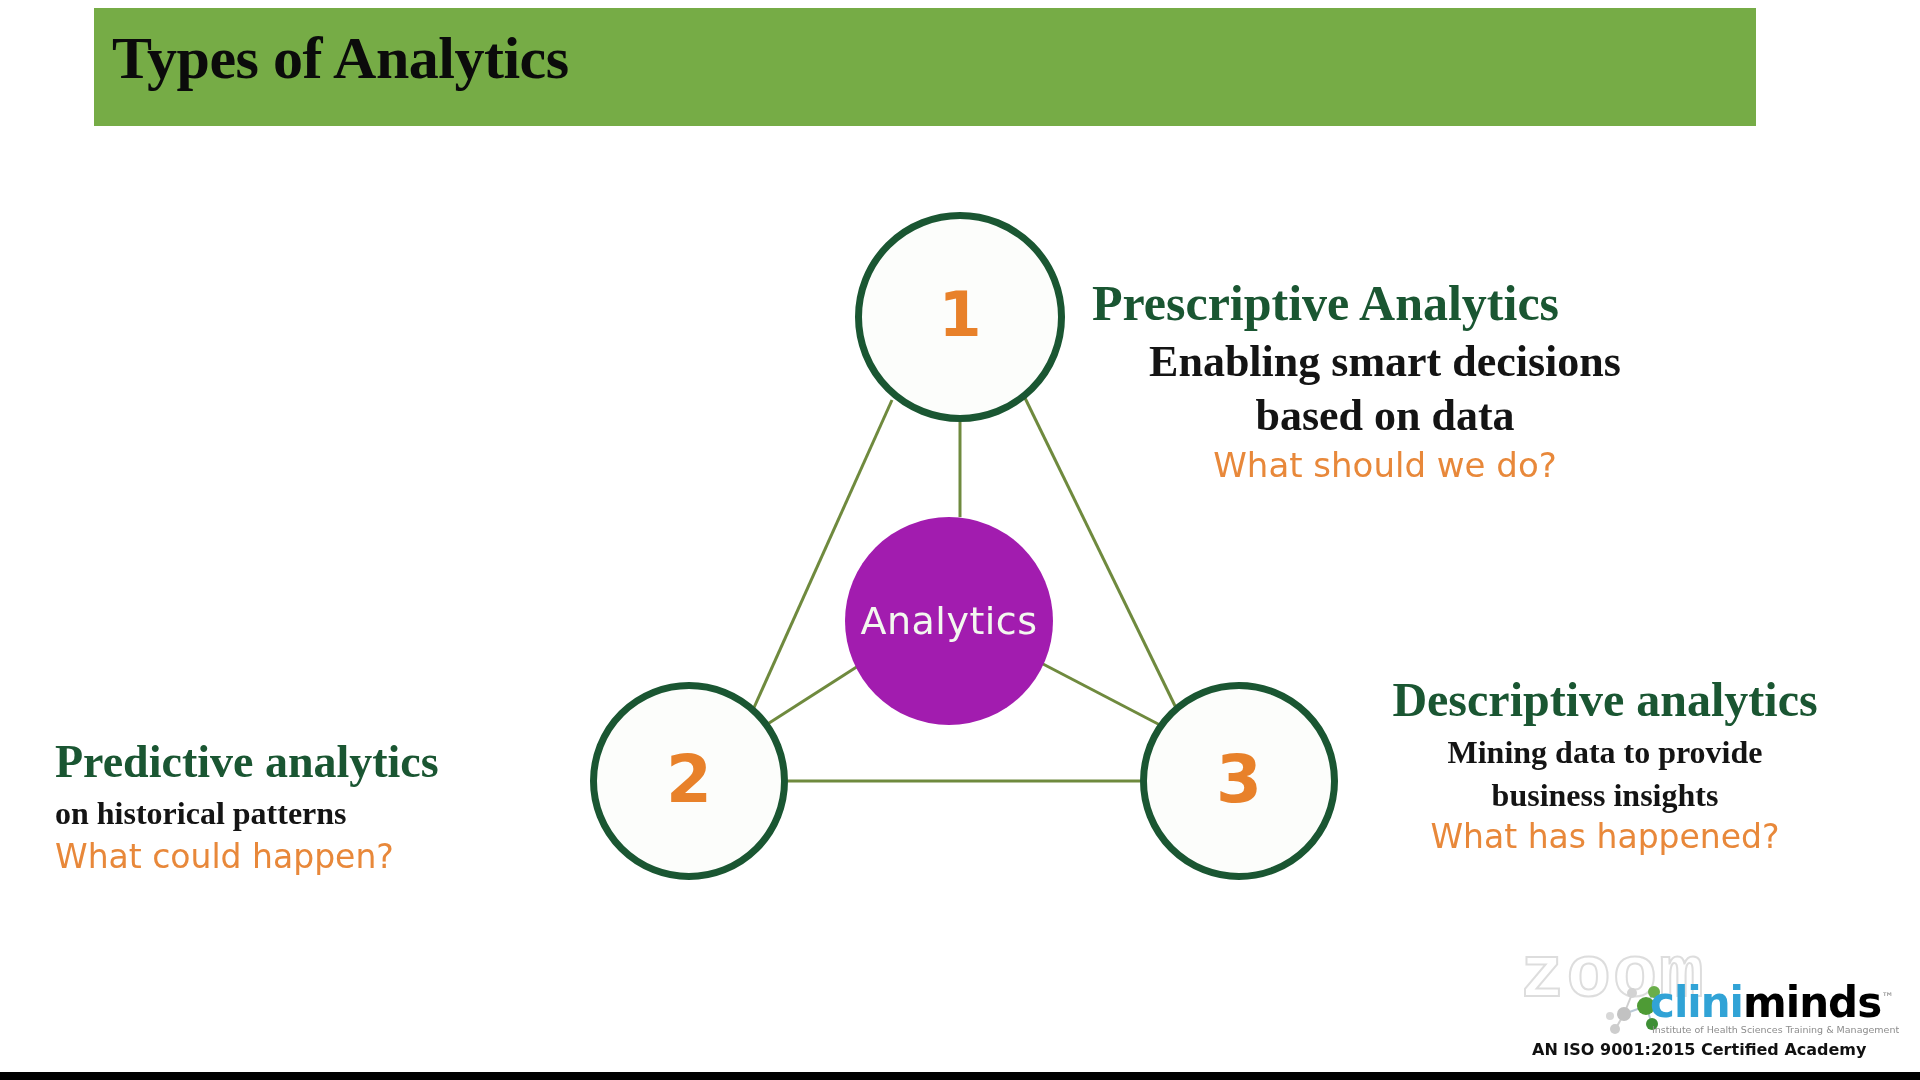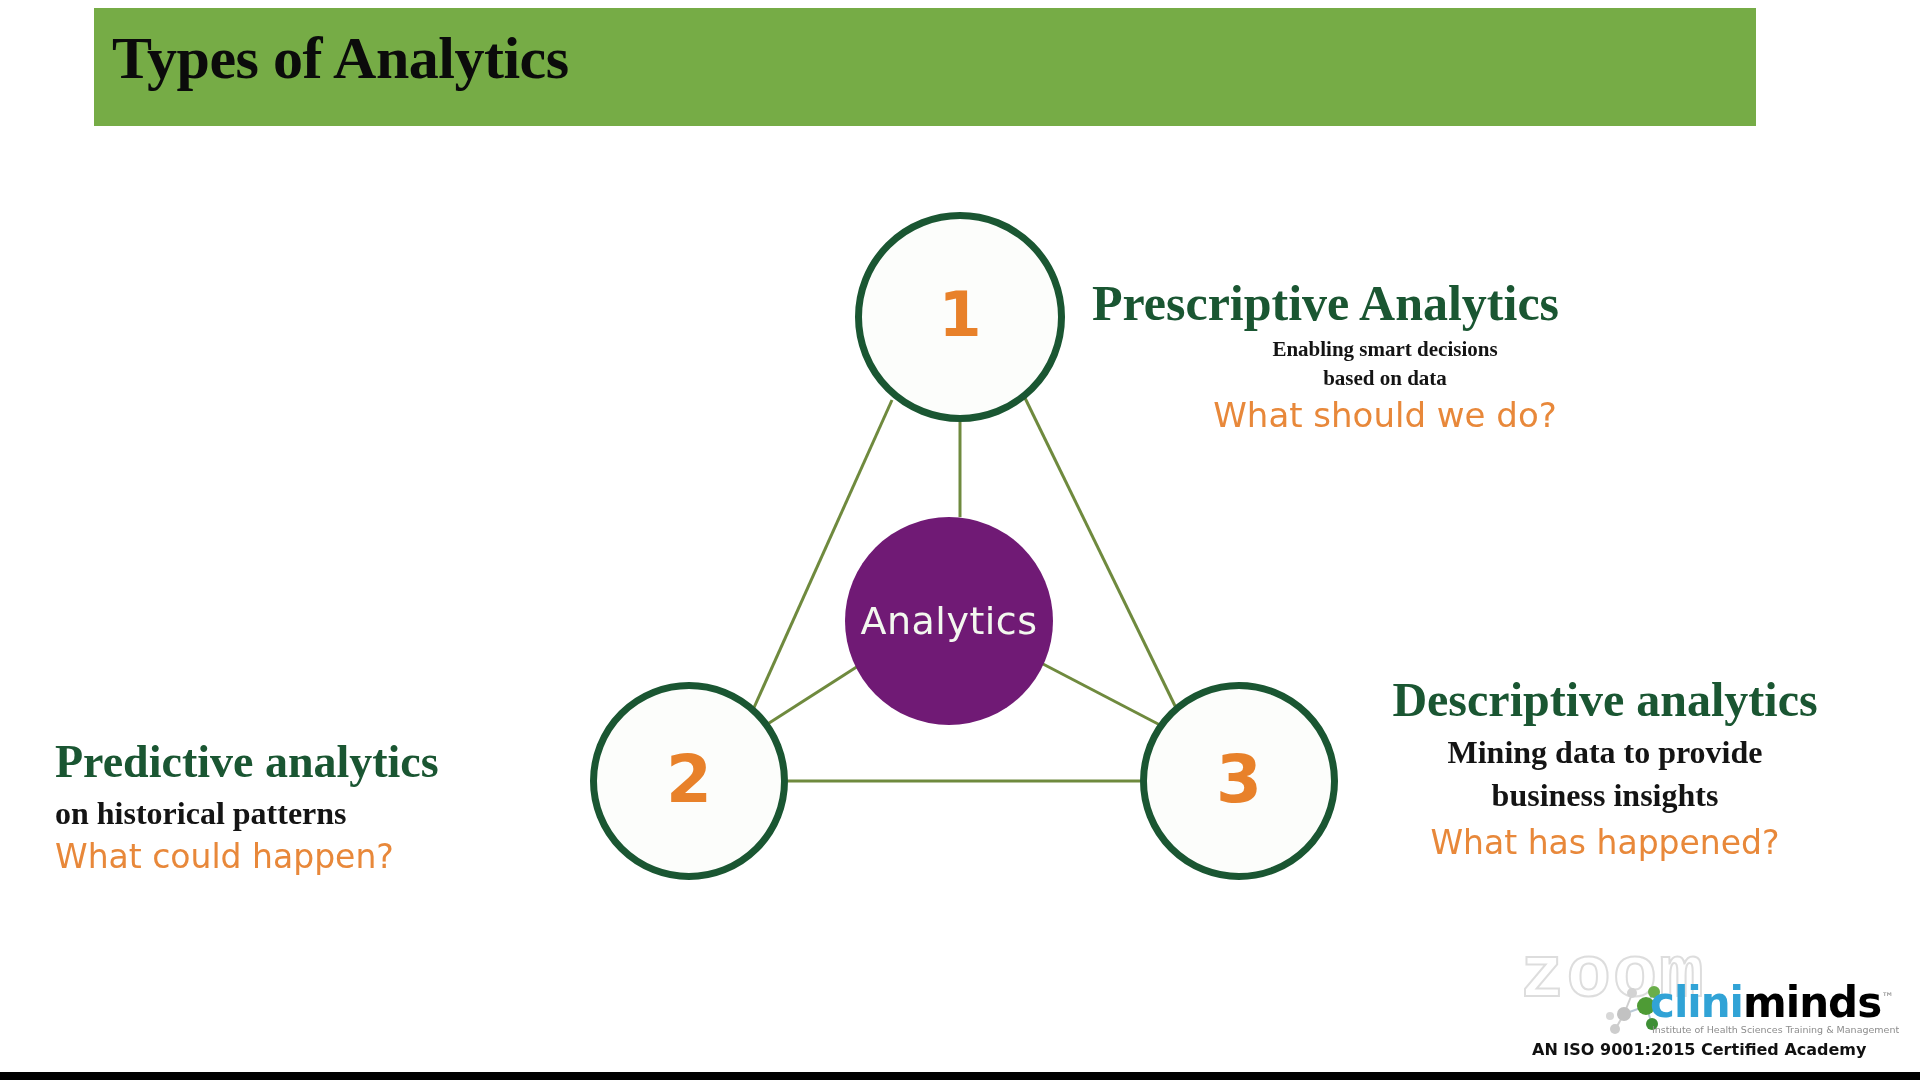--- a/index.html
+++ b/index.html
@@ -78,21 +78,21 @@
   #node-3 { left: 1140px; top: 682px; width: 198px; height: 198px; }
   #node-3 .node-num { font-size: 66px; margin-top: -2px; }
 
   #center-circle {
     position: absolute;
     left: 845px;
     top: 517px;
     width: 208px;
     height: 208px;
     border-radius: 50%;
-    background: #701a75;
+    background: #a21caf;
     display: flex;
     align-items: center;
     justify-content: center;
   }
   #center-label {
     font-family: "DejaVu Sans", sans-serif;
     font-size: 38px;
     color: #f3f8ef;
     letter-spacing: 0.5px;
   }
@@ -116,21 +116,21 @@
 
   
   #block-1 {
     position: absolute;
     left: 1085px;
     top: 274px;
     width: 600px;
     text-align: center;
   }
   #block-1 .block-title { font-size: 50px; text-align: left; margin-left: 7px; }
-  #block-1 .block-desc { font-size: 21px; line-height: 1.08; margin-top: 6px; }
+  #block-1 .block-desc { font-size: 44px; line-height: 1.08; margin-top: 6px; }
   #block-1 .block-q   { font-size: 34px; margin-top: 6px; }
 
   
   #block-2 {
     position: absolute;
     left: 55px;
     top: 735px;
     width: 510px;
     text-align: left;
   }
@@ -141,21 +141,21 @@
   
   #block-3 {
     position: absolute;
     left: 1325px;
     top: 672px;
     width: 560px;
     text-align: center;
   }
   #block-3 .block-title { font-size: 48px; text-align: center; }
   #block-3 .block-desc { font-size: 32px; line-height: 1.1; margin-top: 8px; }
-  #block-3 .block-q   { font-size: 33px; margin-top: 10px; }
+  #block-3 .block-q   { font-size: 33px; margin-top: 4px; }
 
   
   #logo-area {
     position: absolute;
     right: 10px;
     bottom: 16px;
     width: 400px;
     height: 130px;
   }
   #zoom-watermark {

